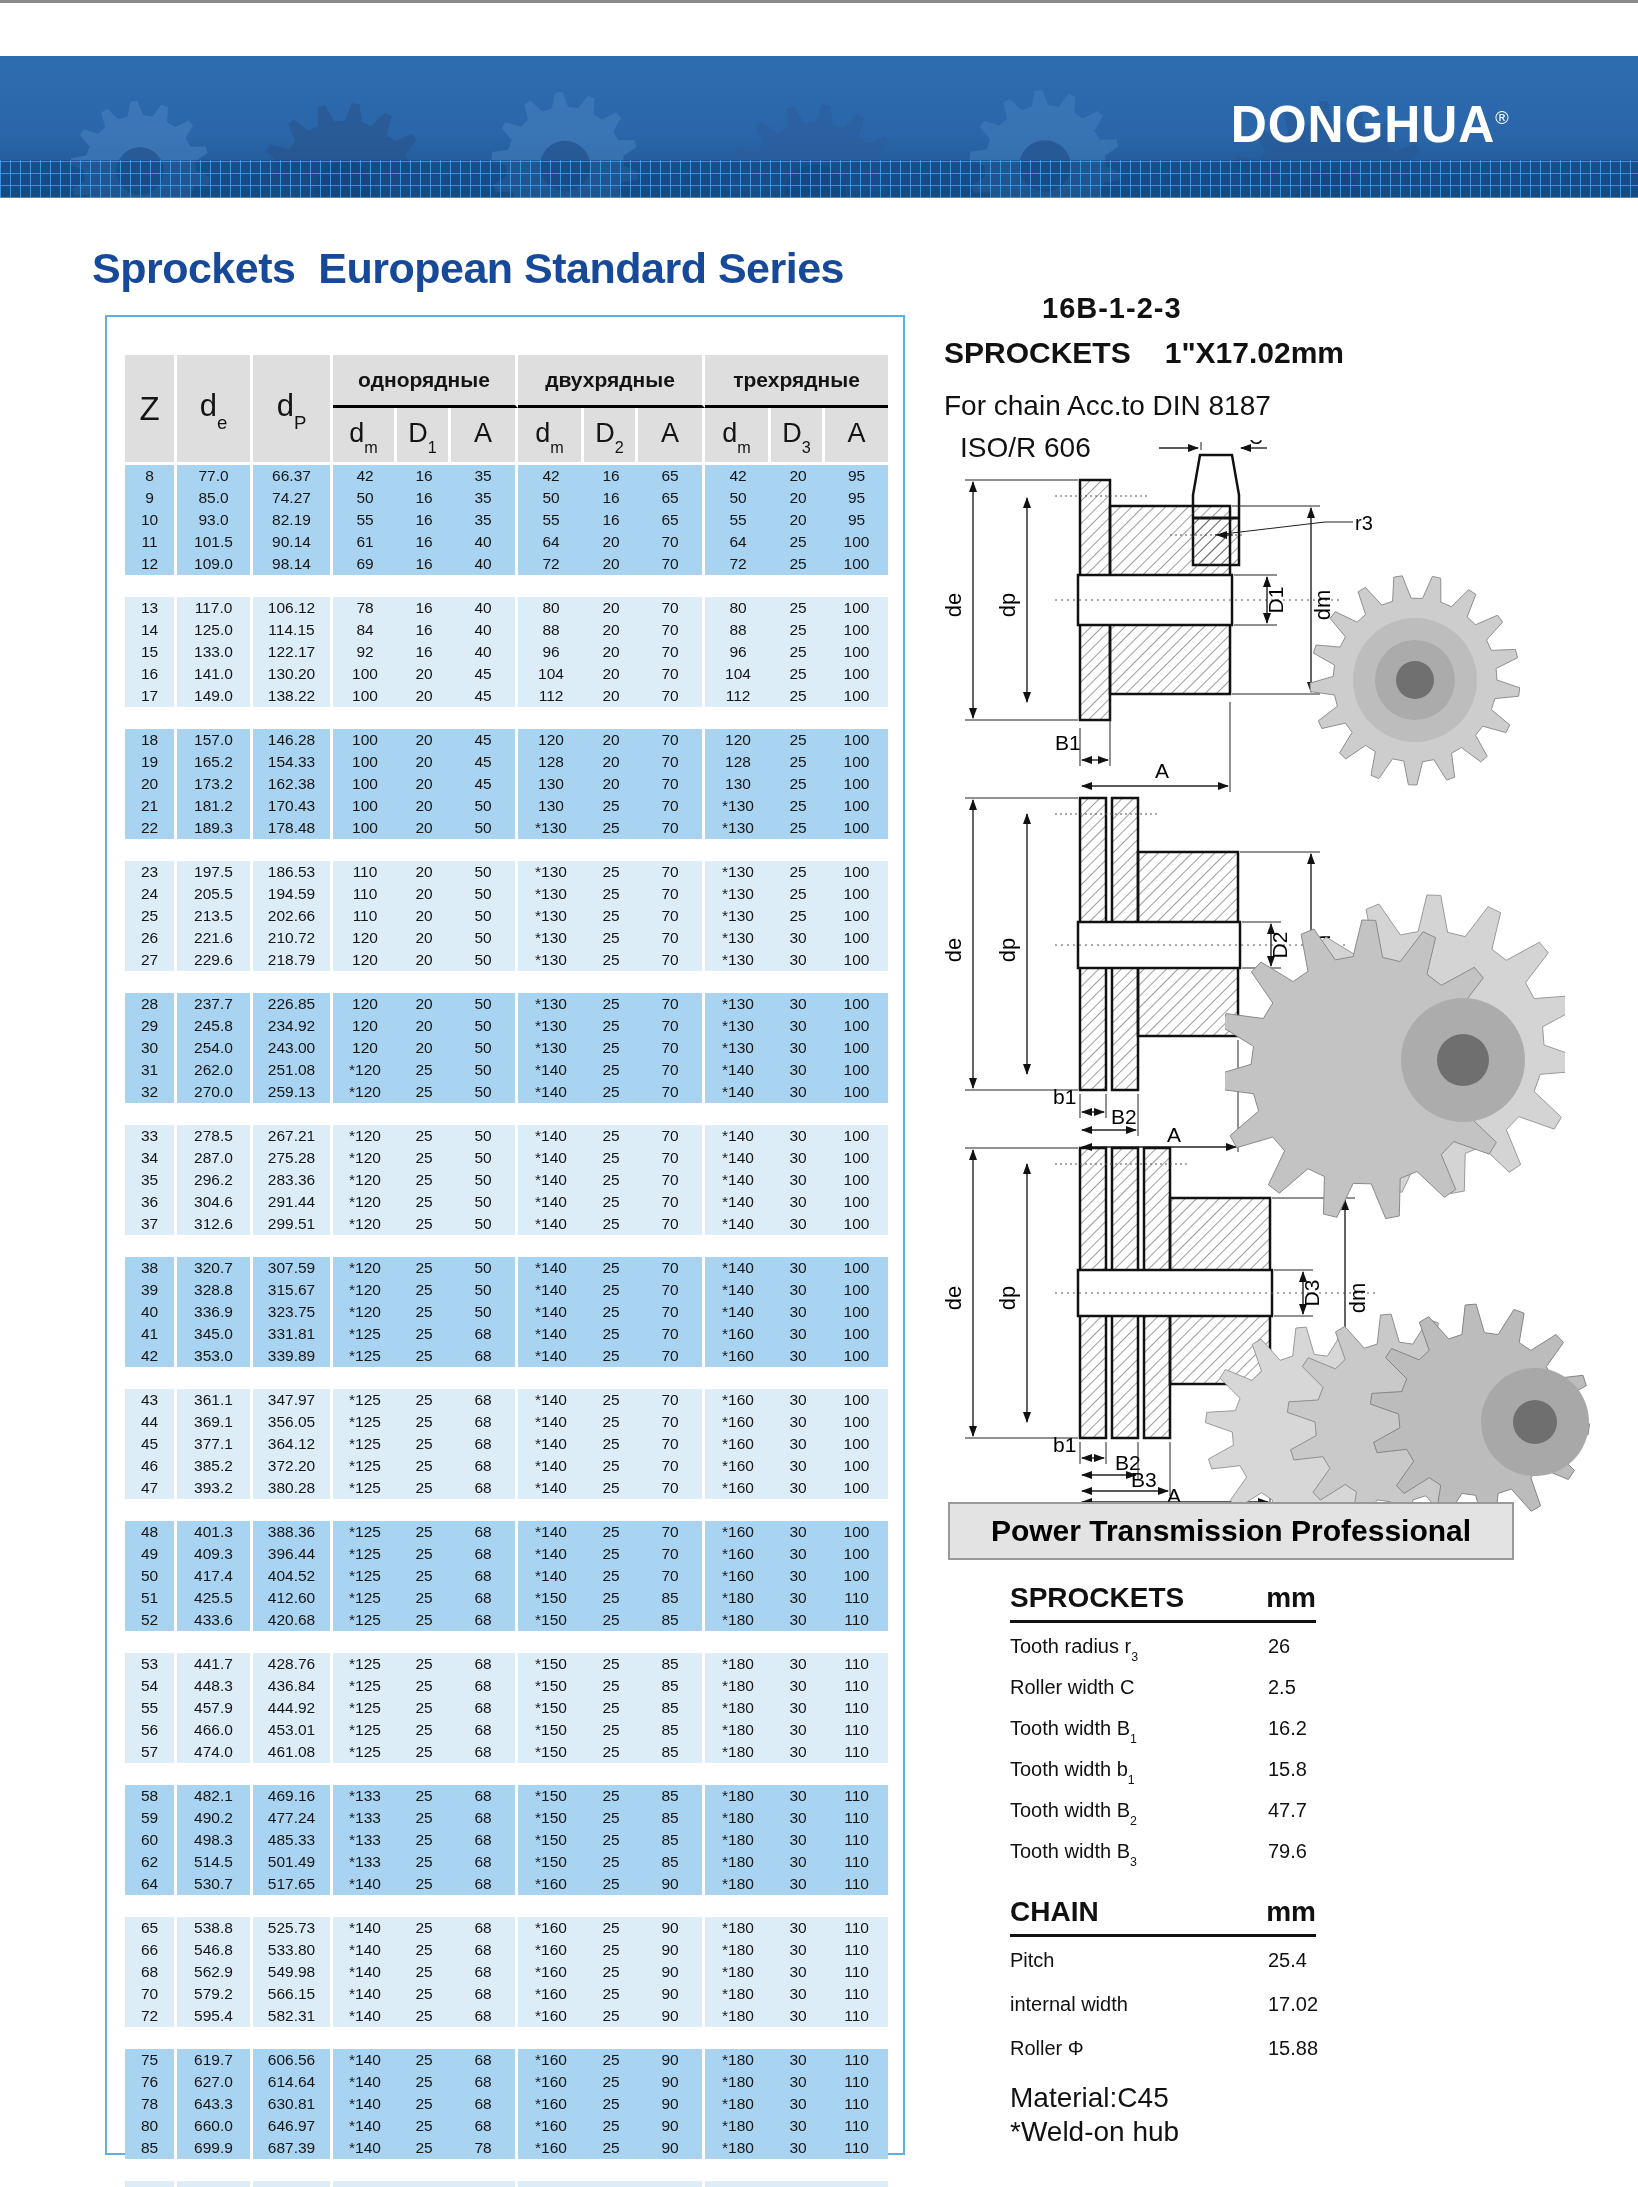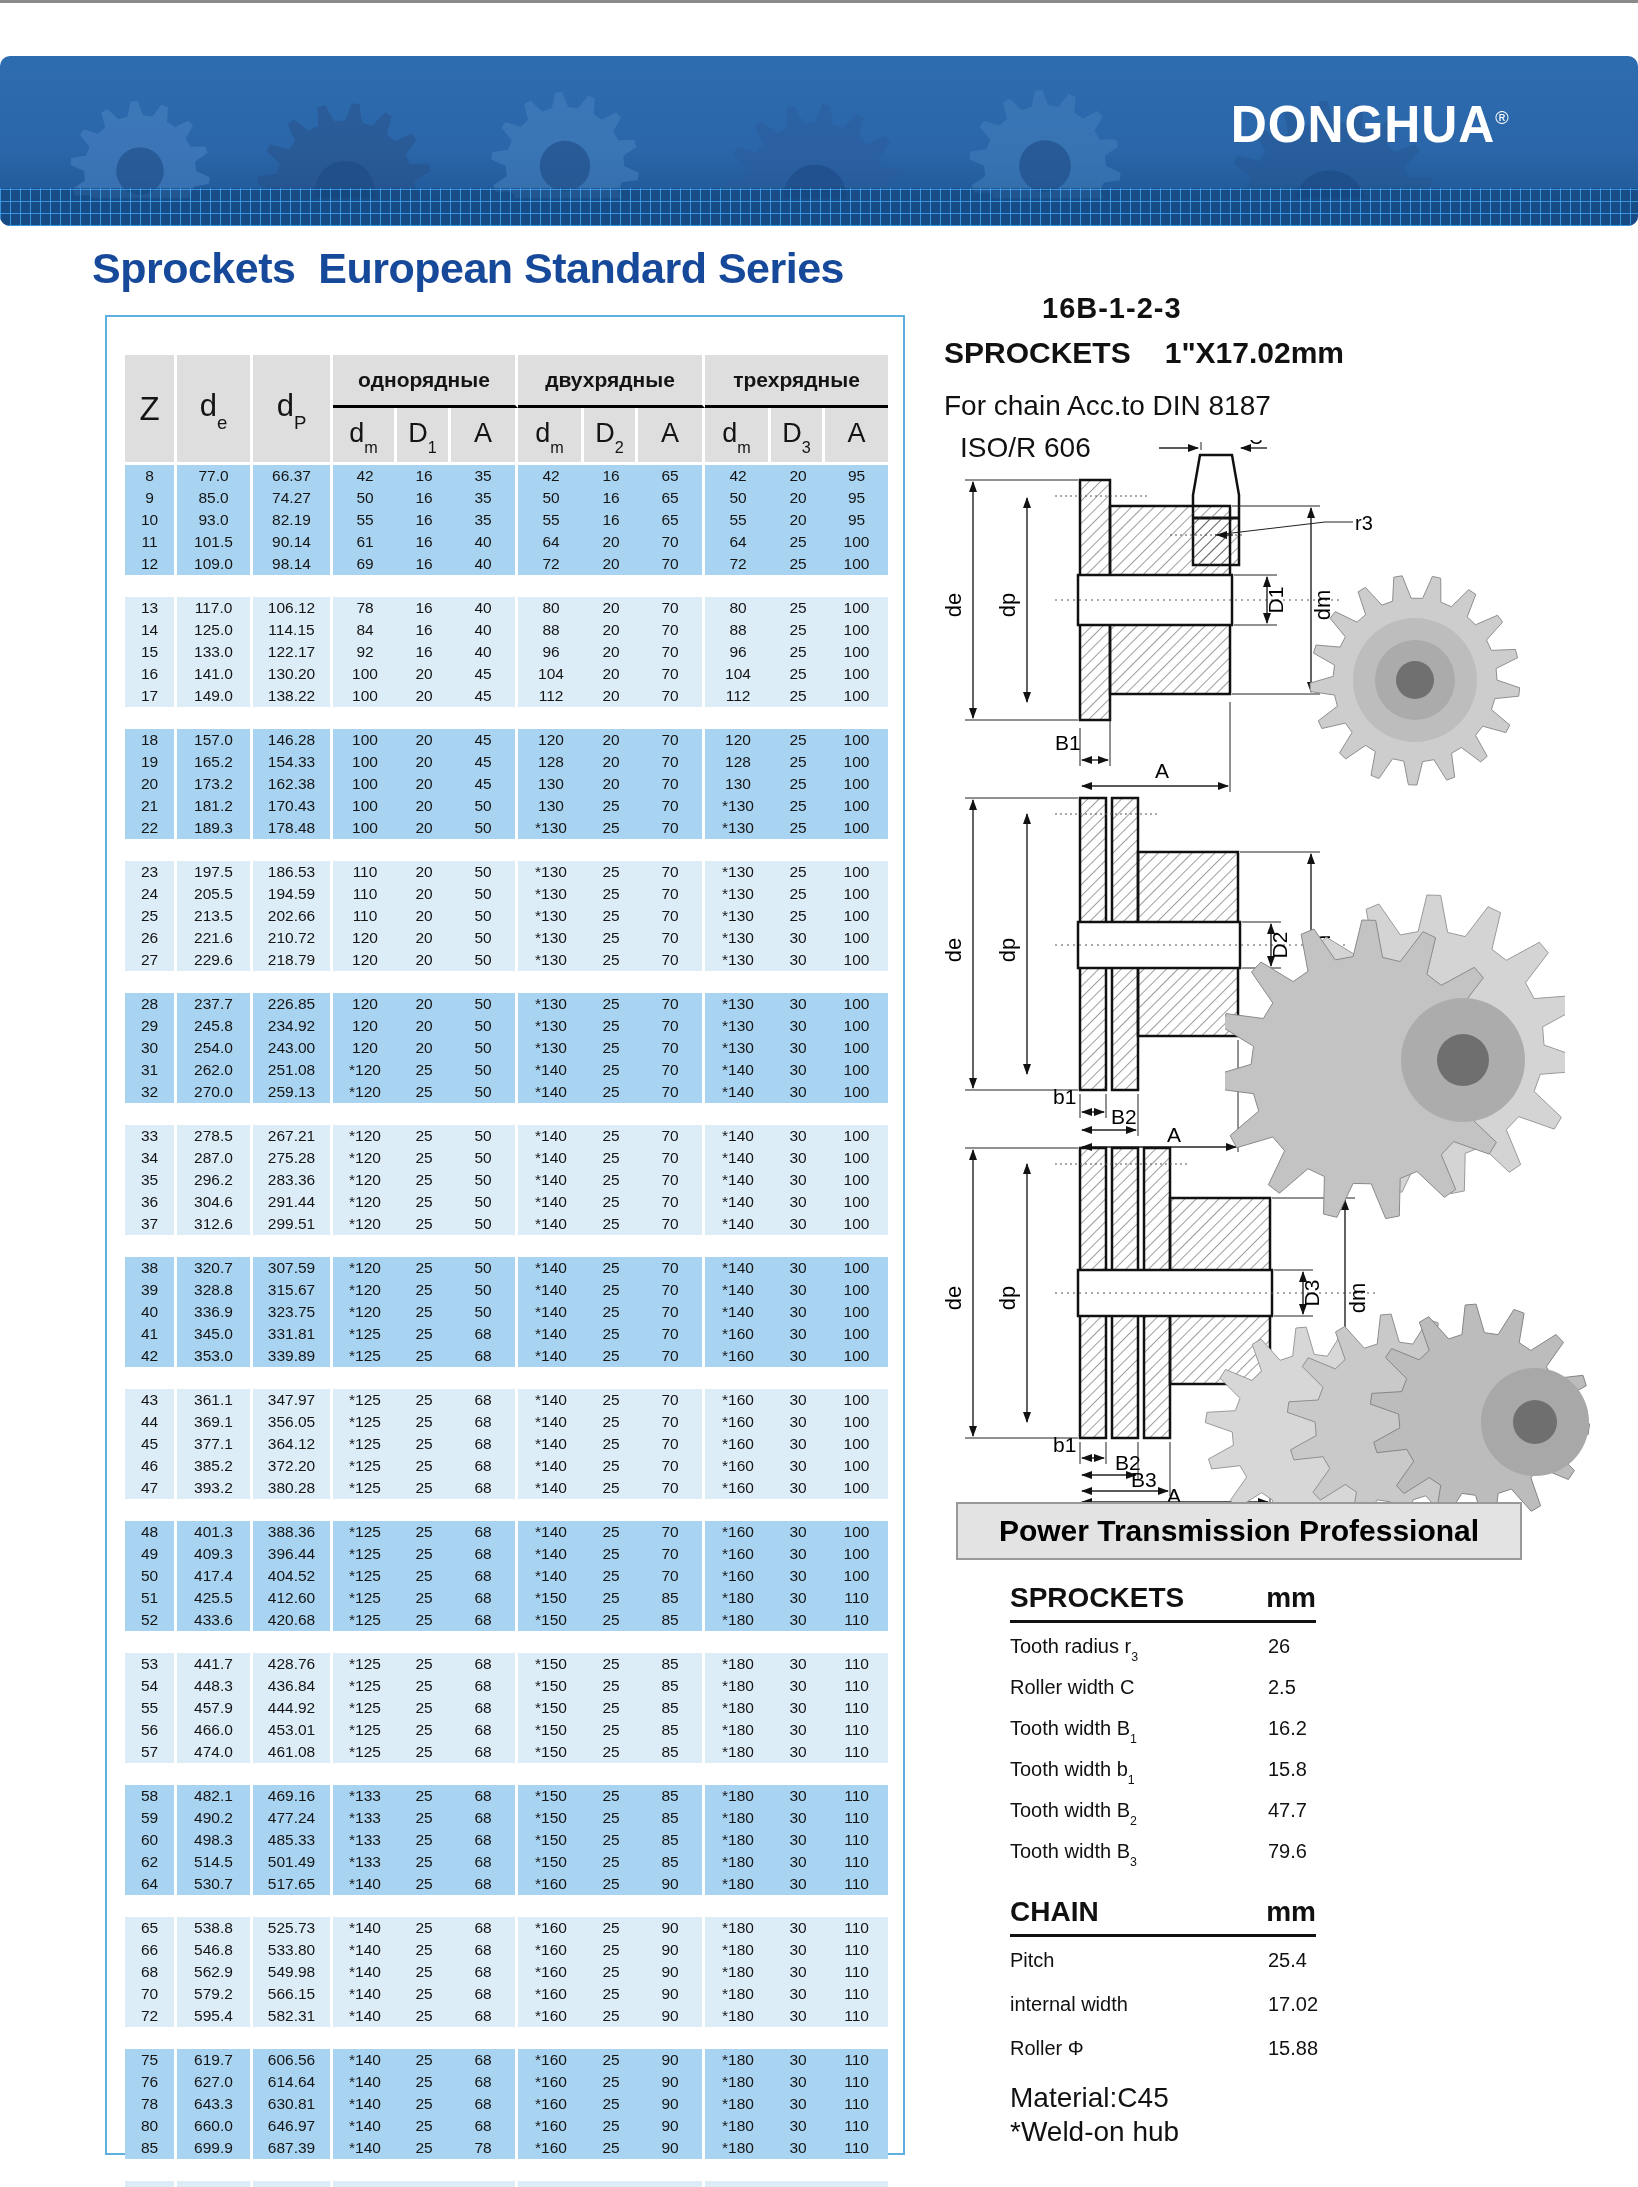--- a/index.html
+++ b/index.html
@@ -1,21 +1,21 @@
 <!DOCTYPE html>
 <html><head>
 <meta charset="utf-8">
 <style>
   html,body{margin:0;padding:0;background:#fff;}
   .page{position:relative;width:1638px;height:2187px;background:#fff;overflow:hidden;
         font-family:"Liberation Sans","DejaVu Sans",sans-serif;color:#111;}
   .topline{position:absolute;left:0;top:0;width:1638px;height:3px;background:#8a8a8a;}
   
-  .banner{position:absolute;left:0;top:56px;width:1638px;height:170px;overflow:hidden;
-          background:linear-gradient(180deg,#2e6cb0 0%,#2a66a9 55%,#1d538f 100%);border-radius:10px;}
+  .banner{position:absolute;left:0;top:56px;width:1638px;height:142px;overflow:hidden;
+          background:linear-gradient(180deg,#2e6cb0 0%,#2a66a9 55%,#1d538f 100%);}
   .banner svg{position:absolute;left:0;top:0;}
   .gridband{position:absolute;left:0;bottom:0;width:1638px;height:38px;background:
       repeating-linear-gradient(90deg, rgba(60,160,235,.85) 0 1px, transparent 1px 10px),
       repeating-linear-gradient(0deg, rgba(60,160,235,.85) 0 1px, transparent 1px 12px),
       rgba(16,65,120,.55);}
   .brand{position:absolute;right:128px;top:38px;color:#fff;font-size:52px;font-weight:bold;
          letter-spacing:1px;transform:scaleX(.96);transform-origin:right;}
   .brand .reg{font-size:19px;vertical-align:super;font-weight:normal;}
   
   .title{position:absolute;left:76px;top:228px;margin:16px;font-size:43px;font-weight:bold;
@@ -44,21 +44,21 @@
   tr.first td{border-top:3px solid #fff;}
   
   .abs{position:absolute;}
   .model{left:1042px;top:292px;font-size:29px;font-weight:bold;letter-spacing:1px;}
   .sprocketsline{left:944px;top:336px;font-size:30px;font-weight:bold;}
   .sprocketsline .gap{display:inline-block;width:34px;}
   .chainnote{left:944px;top:390px;font-size:28px;}
   .isonote{left:944px;top:432px;font-size:28px;margin-left:16px;}
   .powerbox{left:948px;top:1502px;width:566px;height:58px;background:#e3e3e3;
             border:2px solid #999;box-sizing:border-box;display:flex;align-items:center;
-            justify-content:center;font-size:30px;font-weight:bold;color:#000;margin-left:8px;}
+            justify-content:center;font-size:30px;font-weight:bold;color:#000;}
   .spec{left:1010px;top:1582px;width:306px;}
   .spec2{left:1010px;top:1896px;width:306px;}
   .spechead{display:flex;justify-content:space-between;font-size:28px;font-weight:bold;}
   .specrule{height:3px;background:#111;margin-top:6px;margin-bottom:12px;}
   .specrow{position:relative;height:41px;font-size:20px;}
   .spec2 .specrow{height:44px;}
   .specrow .val{position:absolute;left:258px;top:0;}
   .specrow sub{font-size:62%;position:relative;top:.25em;}
   .material{left:1010px;top:2082px;font-size:28px;}
   .weldnote{left:1010px;top:2116px;font-size:28px;}

